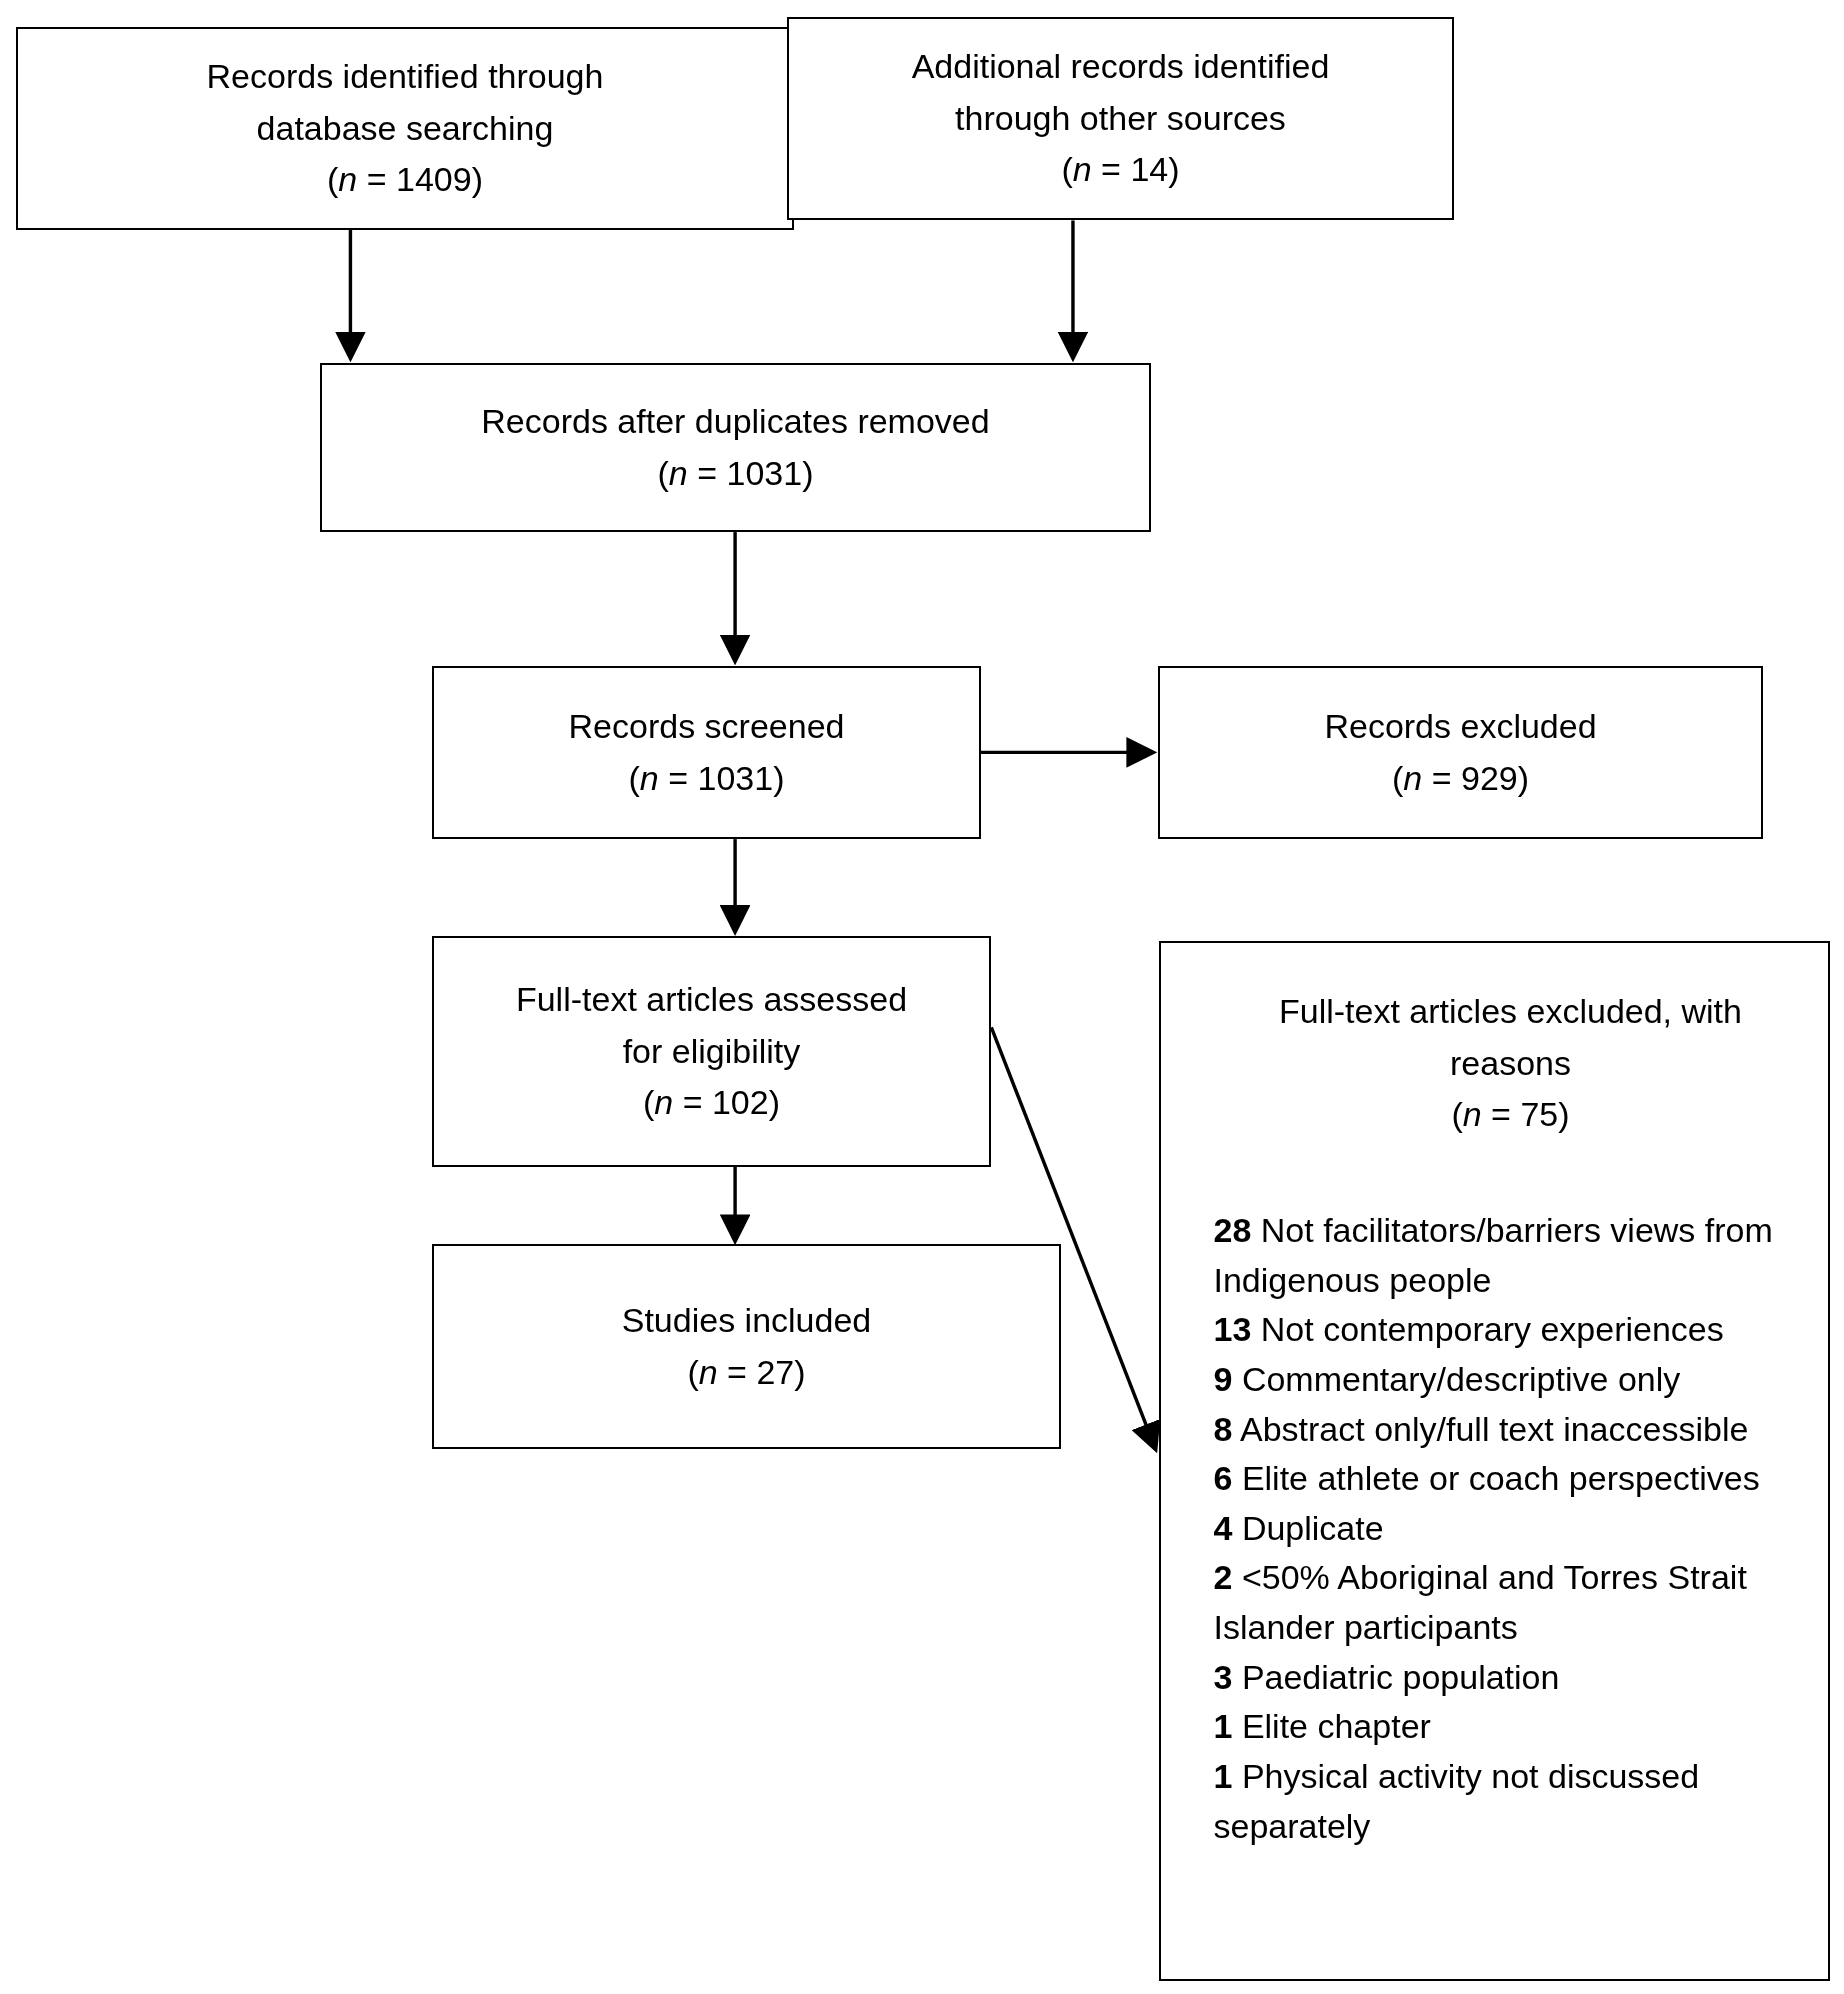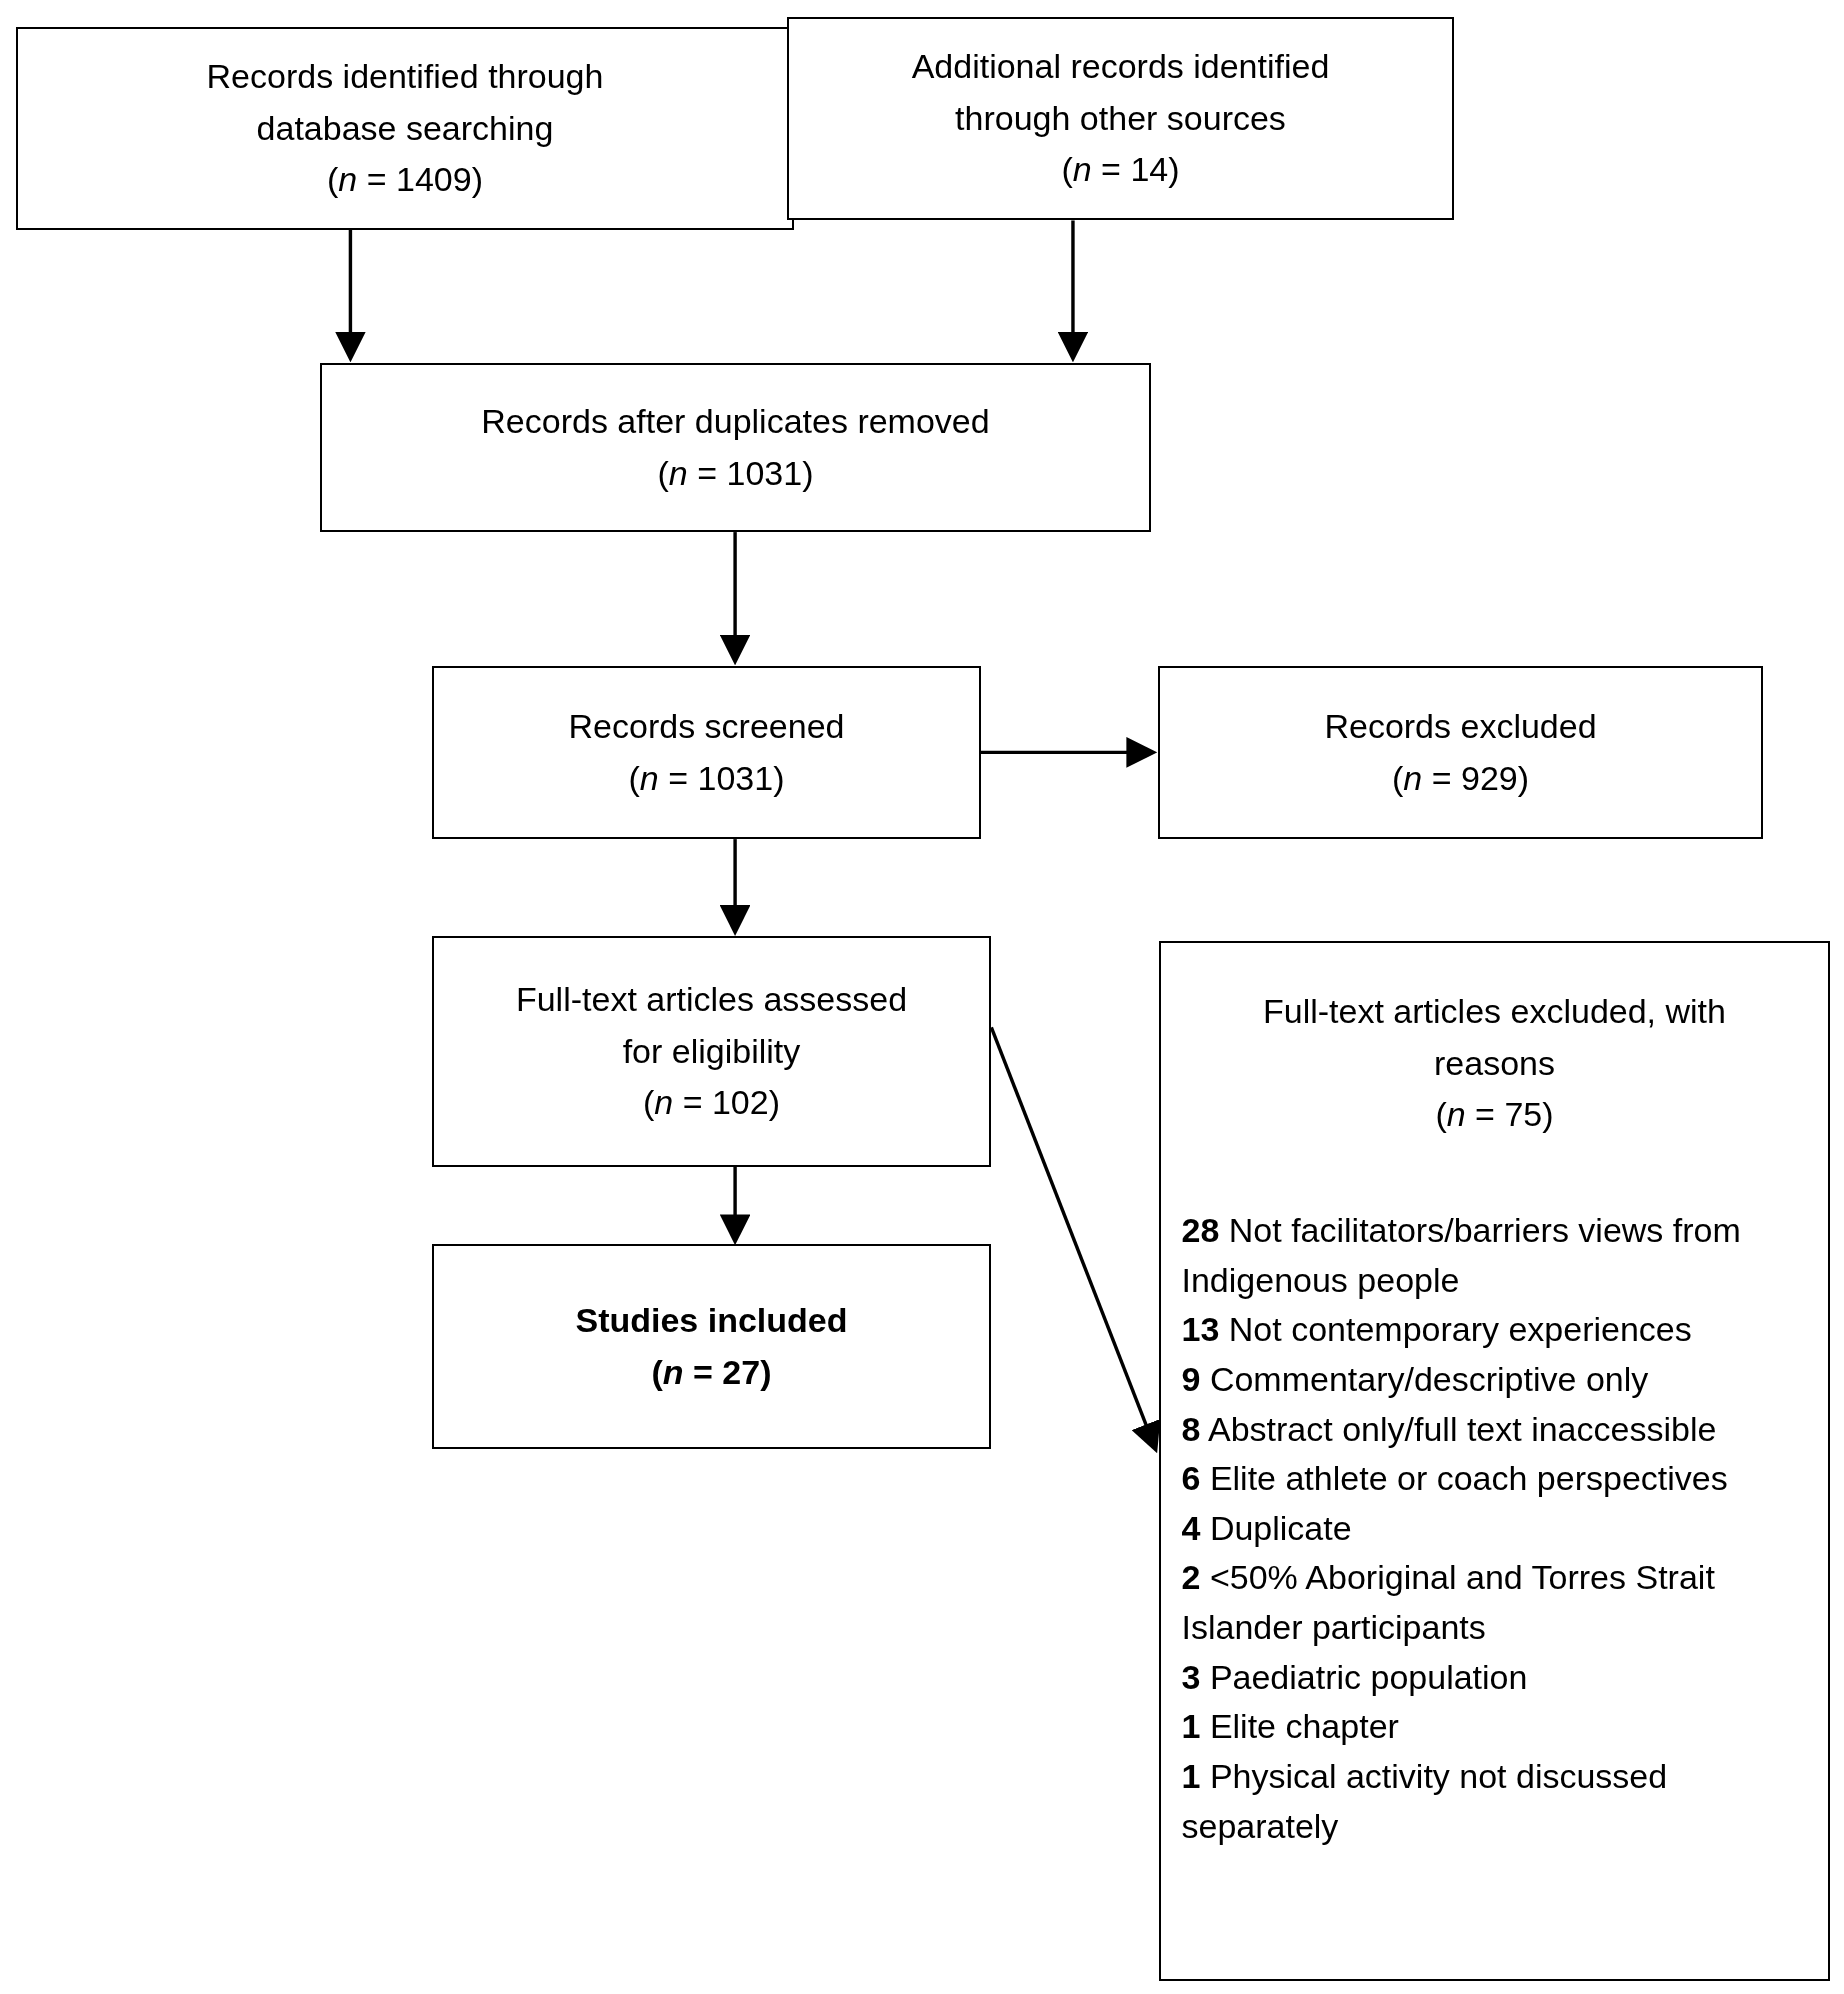--- a/index.html
+++ b/index.html
@@ -1,20 +1,20 @@
 <!DOCTYPE html>
 <html style="font-size:9px"><head>
 <meta charset="utf-8">
 <style>
   html,body{margin:0;padding:0;background:#ffffff;}
   body{font-family:"Liberation Sans","DejaVu Sans",sans-serif;color:#000000;}
   #canvas{position:relative;width:1844px;height:1995px;background:#fff;overflow:hidden;}
   .box{position:absolute;border:2.9px solid #000;background:#fff;box-sizing:border-box;
        display:flex;align-items:center;justify-content:center;}
-  .box.topalign{align-items:flex-start;}
+  .box.topalign{align-items:flex-start;padding-left:32px;}
   .boxtext{text-align:center;font-size:34px;line-height:1.52;padding:0 8px;}
   .reasons{position:absolute;left:0;right:0;text-align:left;font-size:34px;line-height:1.46;padding:0 20.5px;box-sizing:border-box;}
   .reasons .num{font-weight:bold;}
   .it{font-style:italic;}
   svg.arrows{position:absolute;left:0;top:0;width:1844px;height:1995px;pointer-events:none;}
 </style>
 </head>
 <body>
 
 <div id="canvas">
@@ -79,21 +79,21 @@
   </div>
 
   <div class="box" style="left:432px; top:936px; width:559px; height:231px;">
     <div class="boxtext">
       <span>Full-text articles assessed</span><br>
       <span>for eligibility</span><br>
       <span>(<span class="it">n</span> = 102)</span>
     </div>
   </div>
 
-  <div class="box" style="left:432px; top:1244px; width:559px; height:205px;font-weight:bold;">
+  <div class="box" style="left:432px; top:1244px; width:629px; height:205px;">
     <div class="boxtext">
       <span>Studies included</span><br>
       <span>(<span class="it">n</span> = 27)</span>
     </div>
   </div>
 
   <div class="box topalign" style="left:1159px; top:941px; width:671px; height:1040px; display:block; position:absolute;">
     <div class="boxtext" style="padding-top:43px;">
       <span>Full-text articles excluded, with</span><br>
       <span>reasons</span><br>

